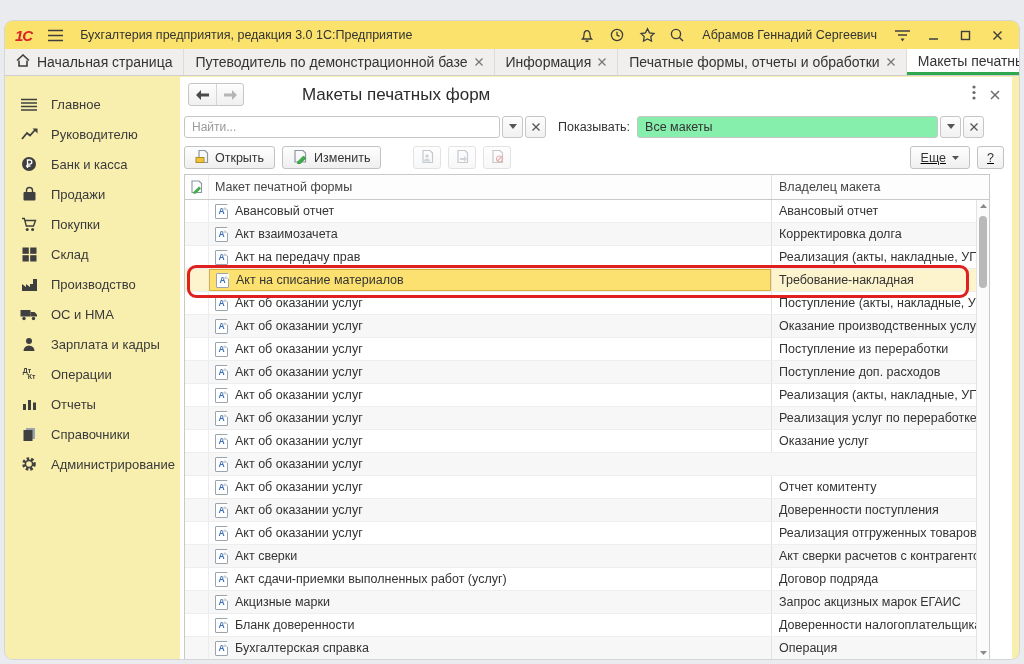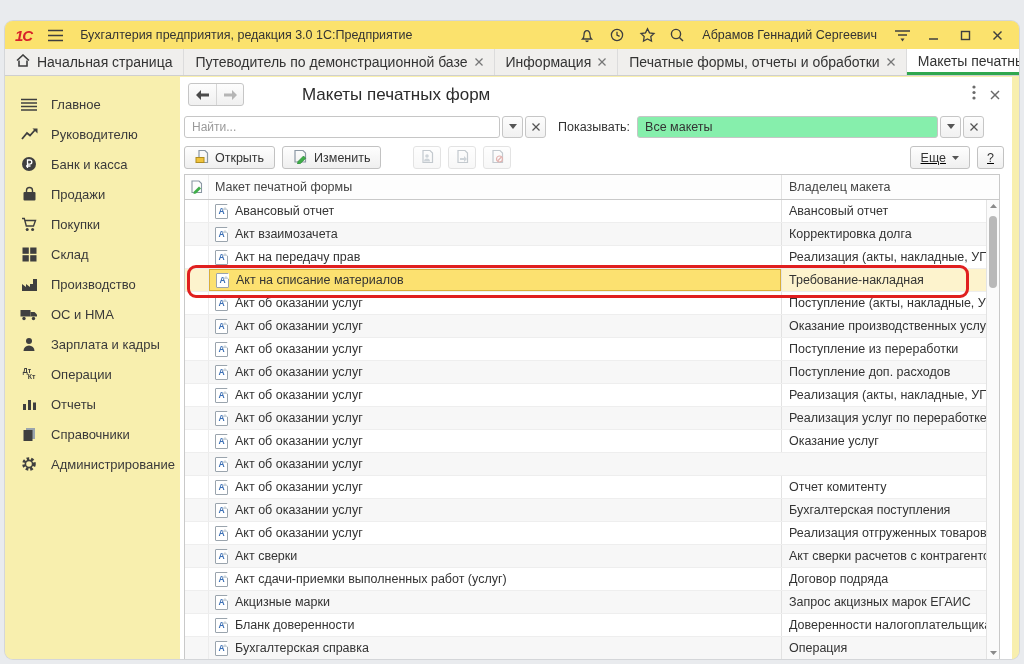--- a/index.html
+++ b/index.html
@@ -51,21 +51,21 @@
 
   
   .toolbar { height:33px; display:flex; align-items:center; padding:0 4px; gap:7px; }
   .btn { height:23px; padding:0 10px; border:1px solid #c2c2c2; border-radius:3px; background:linear-gradient(#fefefe,#efefef); font-size:12.5px; color:#333; display:inline-flex; align-items:center; gap:6px; cursor:pointer; }
   .iconbtn { width:28px; padding:0; justify-content:center; }
   .disabled { opacity:.45; cursor:default; }
   .tb-gap { width:18px; }
   .toolbar-right { margin-left:auto; display:flex; gap:7px; padding-right:4px;text-decoration:underline; }
 
   
-  .table-wrap { position:absolute; left:4px; right:12px; top:97px; height:486px; border:1px solid #c9c9c9; background:#fff; }
+  .table-wrap { position:absolute; left:4px; right:22px; top:97px; height:486px; border:1px solid #c9c9c9; background:#fff; }
   .thead { height:25px; display:flex; align-items:center; border-bottom:1px solid #c9c9c9; background:#fdfdfd; font-size:12.5px; color:#444; }
   .trow { height:23px; display:flex; align-items:center; border-bottom:1px solid #eeeeee; font-size:12.5px; color:#333; cursor:default; }
   .trow:nth-child(even) { background:#f7f7f7; }
   .c-marker { width:24px; align-self:stretch; border-right:1px solid #ececec; display:flex; align-items:center; justify-content:center; }
   .c-name { flex:1; align-self:stretch; display:flex; align-items:center; gap:7px; padding:0 6px; overflow:hidden; white-space:nowrap; }
   .c-owner { width:218px; align-self:stretch; border-left:1px solid #e2e2e2; display:flex; align-items:center; padding:0 14px 0 7px; overflow:hidden; white-space:nowrap; }
   .trow.selected { background:#fdf3cd; }
   .trow.selected .c-name { background:#fce170; border:1px solid #d9af36; }
   .doc-ic { width:13px; height:15px; background:#fff; border:1px solid #9aa4ad; border-radius:1px; position:relative; display:inline-flex; align-items:center; justify-content:center; font-size:8.5px; font-weight:bold; color:#3b6fb5; flex:none; }
   .doc-ic::after { content:""; position:absolute; top:-1px; right:-1px; border:3px solid; border-color:#c9d2d8 transparent transparent #c9d2d8; border-color:transparent #fff #c9d2d8 transparent; width:0; height:0; }
@@ -581,21 +581,21 @@
                 <span>Акт об оказании услуг</span>
               </span>
               <span class="c-owner">Отчет комитенту</span>
             </div>
             <div class="trow">
               <span class="c-marker"></span>
               <span class="c-name">
                 <span class="doc-ic">А</span>
                 <span>Акт об оказании услуг</span>
               </span>
-              <span class="c-owner">Бухгалтерская поступления</span>
+              <span class="c-owner">Доверенности поступления</span>
             </div>
             <div class="trow">
               <span class="c-marker"></span>
               <span class="c-name">
                 <span class="doc-ic">А</span>
                 <span>Акт об оказании услуг</span>
               </span>
               <span class="c-owner">Реализация отгруженных товаров</span>
             </div>
             <div class="trow">

